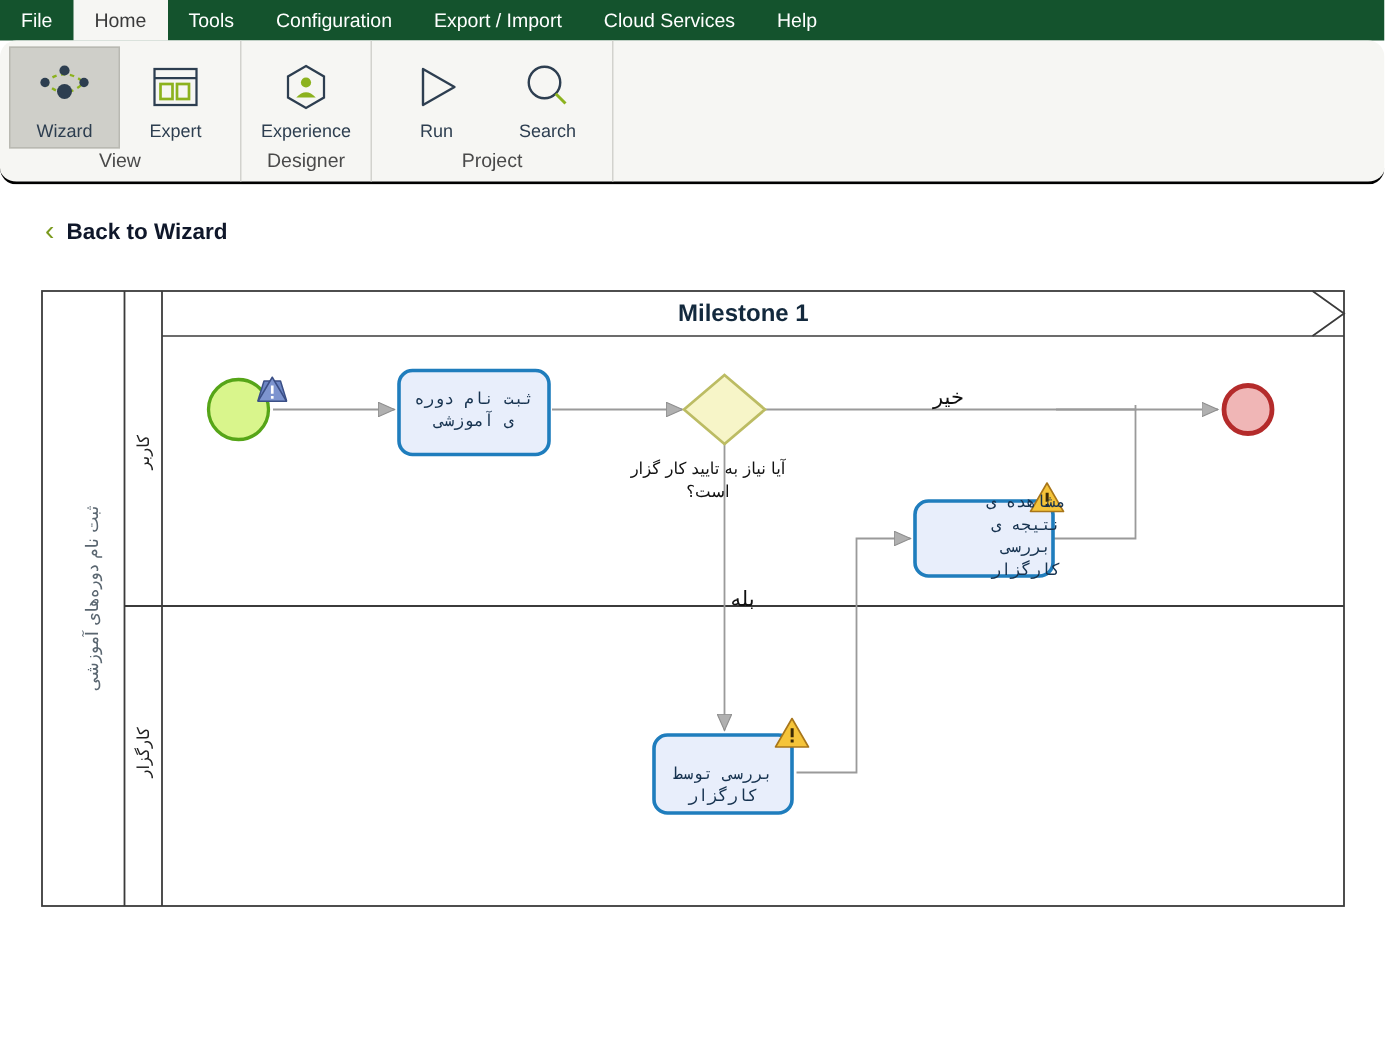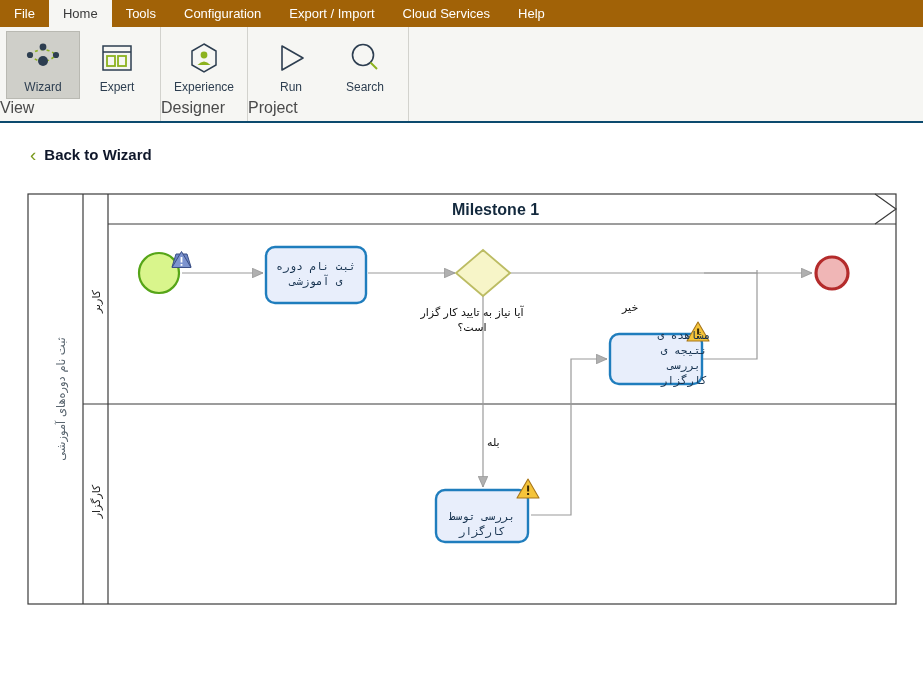--- a/index.html
+++ b/index.html
@@ -5,42 +5,42 @@
 <style>
   html,body{margin:0;padding:0;}
   body{
     width:923px;height:694px;overflow:hidden;
     background:#ffffff;
     font-family:"Liberation Sans","DejaVu Sans",sans-serif;
     font-size:13px;color:#1f3347;
   }
   
   .menubar{
-    height:27px;background:#a16207;display:flex;align-items:stretch;
+    height:27px;background:#14532d;display:flex;align-items:stretch;
     font-size:13px;
   }
   .menu-item{
     display:flex;align-items:center;padding:0 14px;color:#ffffff;cursor:default;
     white-space:nowrap;
   }
   .menu-item.active{background:#f6f6f3;color:#3a3a3a;}
 
   
   .ribbon{
-    height:94px;background:#f6f6f3;border-bottom:2px solid #0c4a6e;
-    display:flex;position:relative;
+    height:94px;background:#f6f6f3;border-bottom:2px solid #000000;
+    display:flex;position:relative;border-radius:11px;
   }
   .ribbon-inner{display:flex;align-items:stretch;}
   .group{
     display:flex;flex-direction:column;justify-content:space-between;
     border-right:1px solid #d2d2cd;position:relative;
   }
   .group-items{display:flex;align-items:flex-start;padding:4px 6px 0 6px;}
   .group-label{
-    text-align:left;font-size:16px;color:#4a4a4a;padding-bottom:22px;
+    text-align:center;font-size:13px;color:#4a4a4a;padding-bottom:22px;
   }
   .ritem{
     width:68px;display:flex;flex-direction:column;align-items:center;
     padding:6px 2px 4px 2px;cursor:default;border:1px solid transparent;
   }
   .ritem.selected{background:#cfcfc9;border:1px solid #b9b9b2;}
   .ritem .glyph{height:40px;display:flex;align-items:center;justify-content:center;}
   .ritem .rlabel{font-size:12px;color:#2d3e50;margin-top:2px;white-space:nowrap;}
 
   
@@ -51,22 +51,22 @@
 
   
   .canvas{position:relative;width:923px;height:505px;}
   .canvas svg{position:absolute;left:0;top:0;}
   .task-text{
     position:absolute;display:flex;align-items:center;justify-content:center;
     text-align:center;direction:rtl;font-size:11px;color:#16324f;
     line-height:1.35;font-family:Liberation Mono, monospace;
   }
   .flow-lbl{
-    position:absolute;font-size:11px;color:#111;direction:rtl;
-    font-family:"DejaVu Sans",sans-serif;white-space:nowrap;margin-top:44px;
+    position:absolute;font-size:14px;color:#111;direction:rtl;
+    font-family:"DejaVu Sans",sans-serif;white-space:nowrap;
   }
   .gw-lbl{
     position:absolute;font-size:11px;color:#111;direction:rtl;text-align:center;
     font-family:"DejaVu Sans",sans-serif;line-height:1.4;
   }
   .milestone-title{
     position:absolute;font-weight:bold;font-size:16px;color:#13293d;
     font-family:"Liberation Sans",sans-serif;
   }
   .vlabel{

